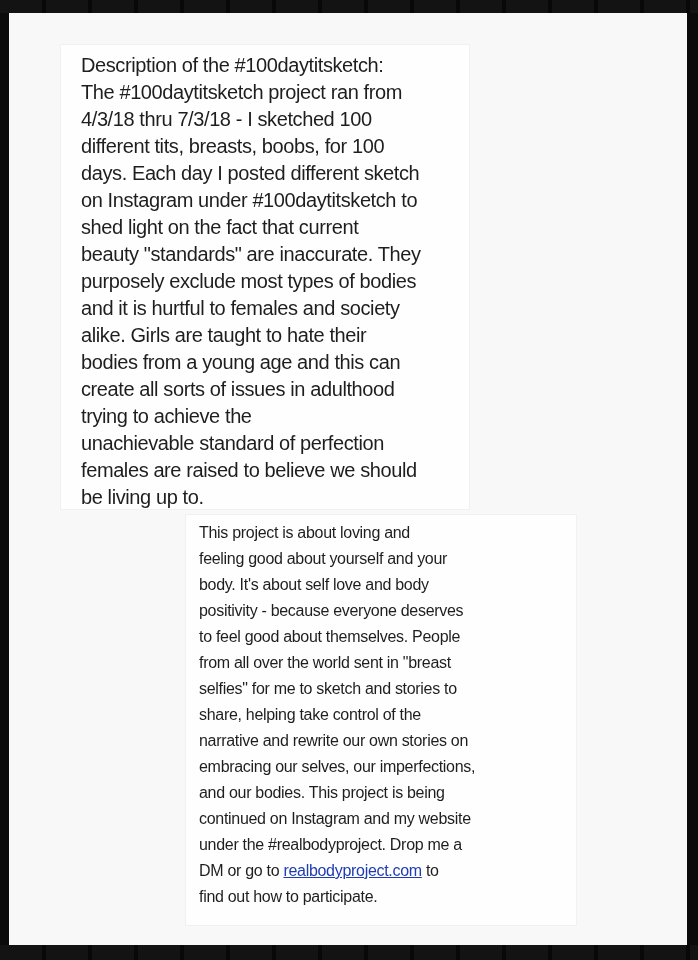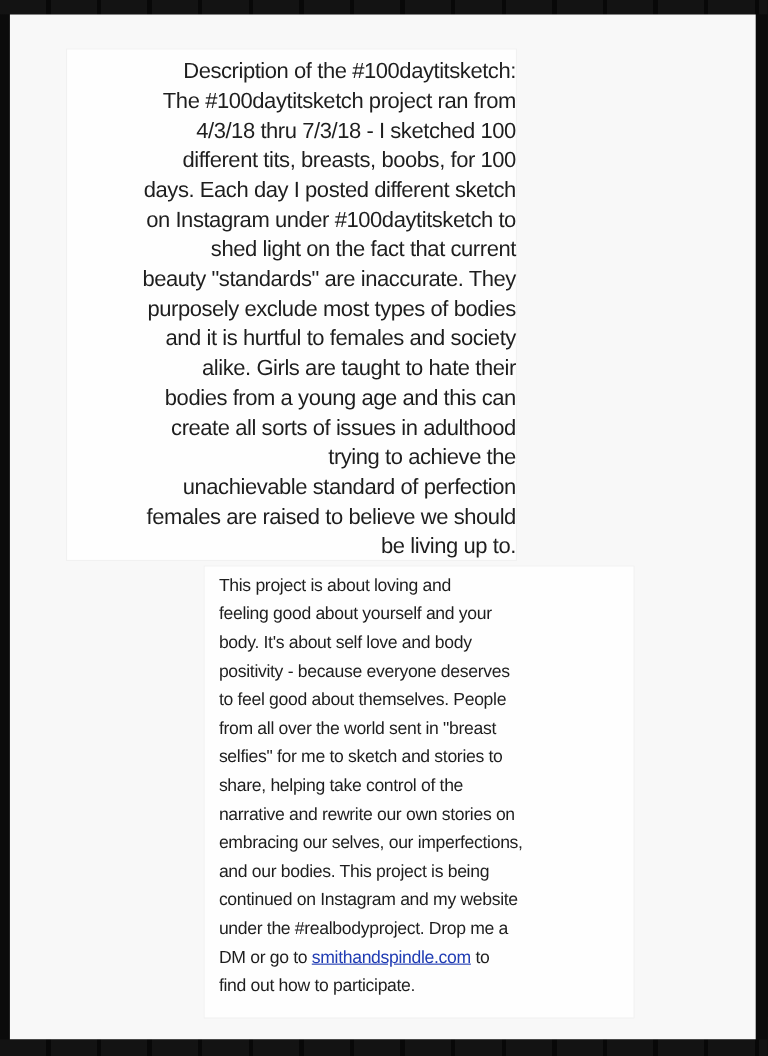--- a/index.html
+++ b/index.html
@@ -35,21 +35,20 @@
     position: absolute;
     background: #fefefe;
     border: 1px solid #f1f1f1;
     box-sizing: border-box;
   }
   .card1 {
     left: 51px;
     top: 31px;
     width: 410px;
     height: 466px;
-    text-align: right;
   }
   .card1 .cardtext {
     padding: 7px 0 0 20px;
     font-size: 20px;
     line-height: 27px;
     letter-spacing: -0.4px;
   }
   .card2 {
     left: 176px;
     top: 501px;
@@ -106,20 +105,20 @@
 positivity - because everyone deserves
 to feel good about themselves. People
 from all over the world sent in "breast
 selfies" for me to sketch and stories to
 share, helping take control of the
 narrative and rewrite our own stories on
 embracing our selves, our imperfections,
 and our bodies. This project is being
 continued on Instagram and my website
 under the #realbodyproject. Drop me a
-DM or go to </span><a class="weblink">smithandspindle.com</a><span> to
+DM or go to </span><a class="weblink">realbodyproject.com</a><span> to
 find out how to participate.</span></div>
     </div>
 
   </div>
   <div class="bar top"></div>
   <div class="bar bottom"></div>
 </div>
 
 </body></html>

